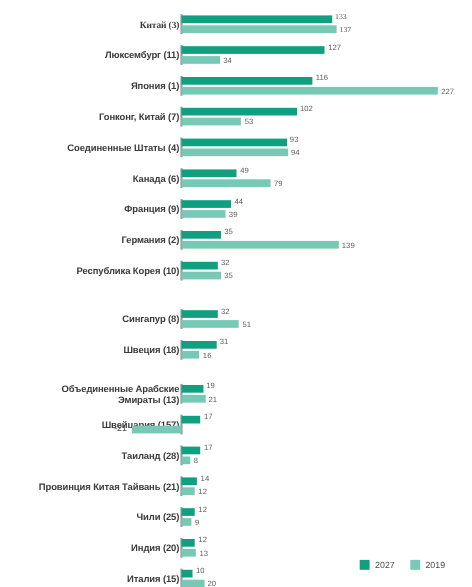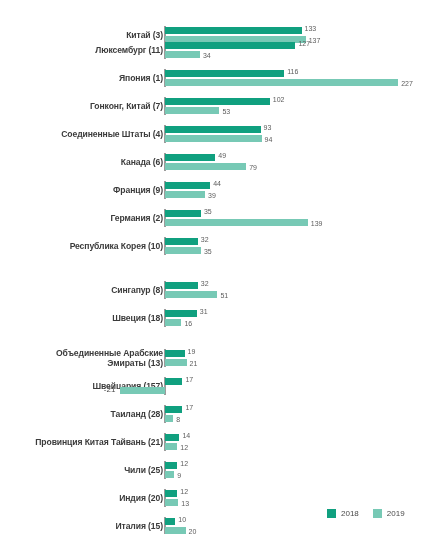--- a/index.html
+++ b/index.html
@@ -103,21 +103,21 @@
   .legend-text {
     font-size: 8px;
     color: #4a4a4a;
   }
 </style>
 </head>
 <body>
 
 <div id="chart">
   <div class="plot" id="plot">
-      <div class="row" style="top: 21px;">
+      <div class="row" style="top: 8px; font-family: Liberation Serif, serif;">
         <div class="cat-label">Китай (3)</div>
         <div class="axis-tick"></div>
         <div class="bar b2020" style="background: rgb(16, 160, 127); width: 136.591px; left: 165px;"></div>
         <div class="val v2020" style="left: 304.591px;">133</div>
         <div class="bar b2019" style="background: rgb(119, 201, 181); width: 140.699px; left: 165px;"></div>
         <div class="val v2019" style="left: 308.699px;">137</div>
       </div>
       <div class="row" style="top: 36px;">
         <div class="cat-label">Люксембург (11)</div>
         <div class="axis-tick"></div>
@@ -253,20 +253,20 @@
         <div class="bar b2020" style="background: rgb(16, 160, 127); width: 10.27px; left: 165px;"></div>
         <div class="val v2020" style="left: 178.27px;">10</div>
         <div class="bar b2019" style="background: rgb(119, 201, 181); width: 20.54px; left: 165px;"></div>
         <div class="val v2019" style="left: 188.54px;">20</div>
       </div>
     </div>
 
   <div class="legend" id="legend">
       <div class="legend-item">
         <span class="legend-swatch" style="background: rgb(16, 160, 127);"></span>
-        <span class="legend-text">2018</span>
+        <span class="legend-text">2027</span>
       </div>
       <div class="legend-item">
         <span class="legend-swatch" style="background: rgb(119, 201, 181);"></span>
         <span class="legend-text">2019</span>
       </div>
     </div>
 </div>
 
 </body></html>

